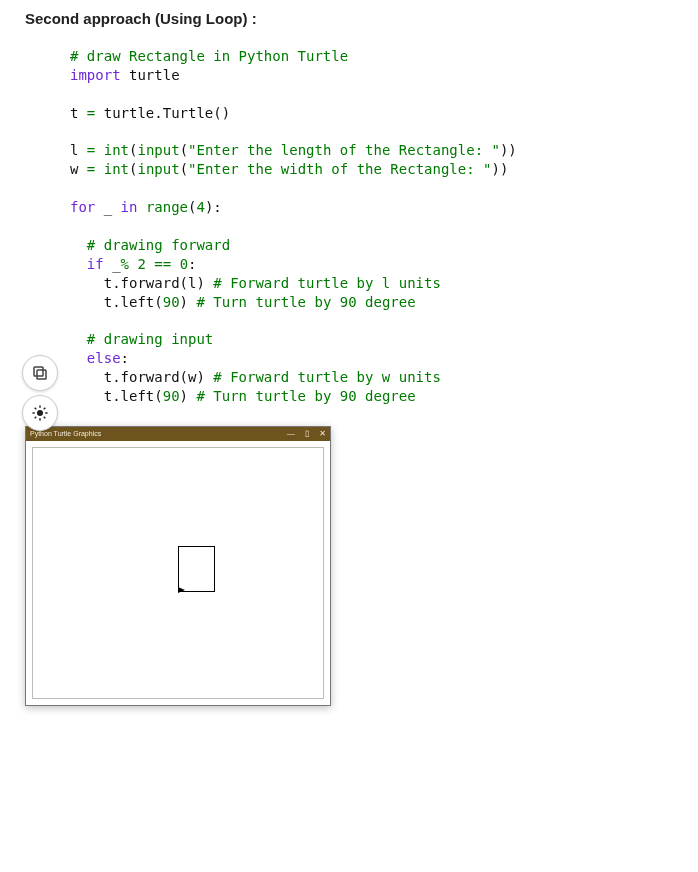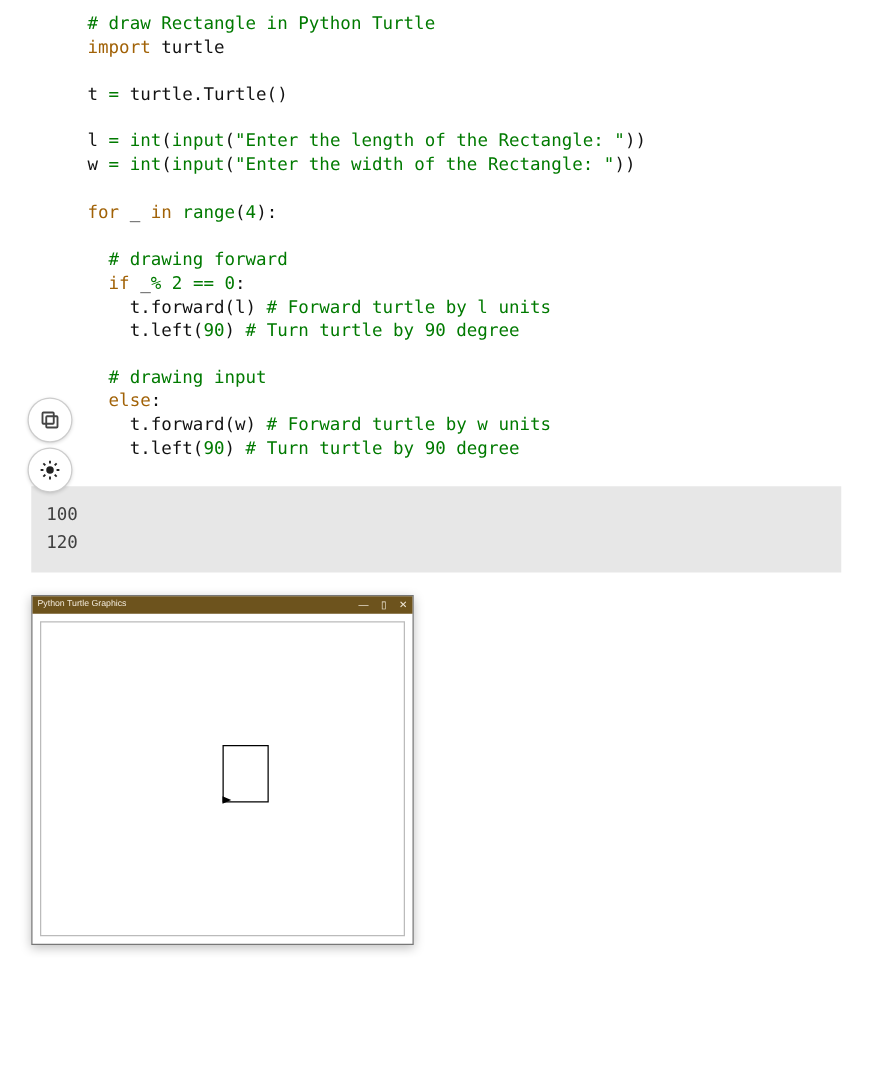--- a/index.html
+++ b/index.html
@@ -25,21 +25,21 @@
   }
   pre.code {
     font-family: "Consolas", "Menlo", monospace;
     font-size: 14px;
     line-height: 1.35;
     white-space: pre;
     color: #111;
     margin: 0;
   }
   .c  { color: #007a00; }   
-  .kw { color: #a16207; font-weight: normal; }
+  .kw { color: #6d28d9; font-weight: normal; }
   .fn { color: #007a00; }
   .str{ color: #007a00; }
   .num{ color: #007a00; }
   .plain { color: #111; }
 
   .tool-btn {
     position: absolute;
     left: -48px;
     width: 34px;
     height: 34px;
@@ -118,20 +118,21 @@
     border-top: 3px solid transparent;
     border-bottom: 3px solid transparent;
     border-left: 7px solid #000;
   }
 </style>
 </head>
 <body>
 
 <div class="container">
 
+  <div class="heading">Second approach (Using Loop) :</div>
 
   <div class="code-wrap">
     <div class="tool-btn copy">
       <svg viewBox="0 0 24 24" fill="none" stroke="#444" stroke-width="2">
         <rect x="8" y="8" width="12" height="12" rx="1"></rect>
         <rect x="4" y="4" width="12" height="12" rx="1"></rect>
       </svg>
     </div>
     <div class="tool-btn dark">
       <svg viewBox="0 0 24 24">
@@ -164,24 +165,20 @@
     <span class="plain">t.forward(l) </span><span class="c"># Forward turtle by l units</span>
     <span class="plain">t.left(</span><span class="num">90</span><span class="plain">) </span><span class="c"># Turn turtle by 90 degree</span>
 
   <span class="c"># drawing input</span>
   <span class="kw">else</span><span class="plain">:</span>
     <span class="plain">t.forward(w) </span><span class="c"># Forward turtle by w units</span>
     <span class="plain">t.left(</span><span class="num">90</span><span class="plain">) </span><span class="c"># Turn turtle by 90 degree</span>
 </pre>
   </div>
 
-  <div class="input-box">
-    <div>100</div>
-    <div>120</div>
-  </div>
 
 
   <div class="turtle-window">
     <div class="titlebar">
       <span class="title">Python Turtle Graphics</span>
       <span class="ctrls">
         <span>—</span>
         <span>▯</span>
         <span>✕</span>
       </span>

